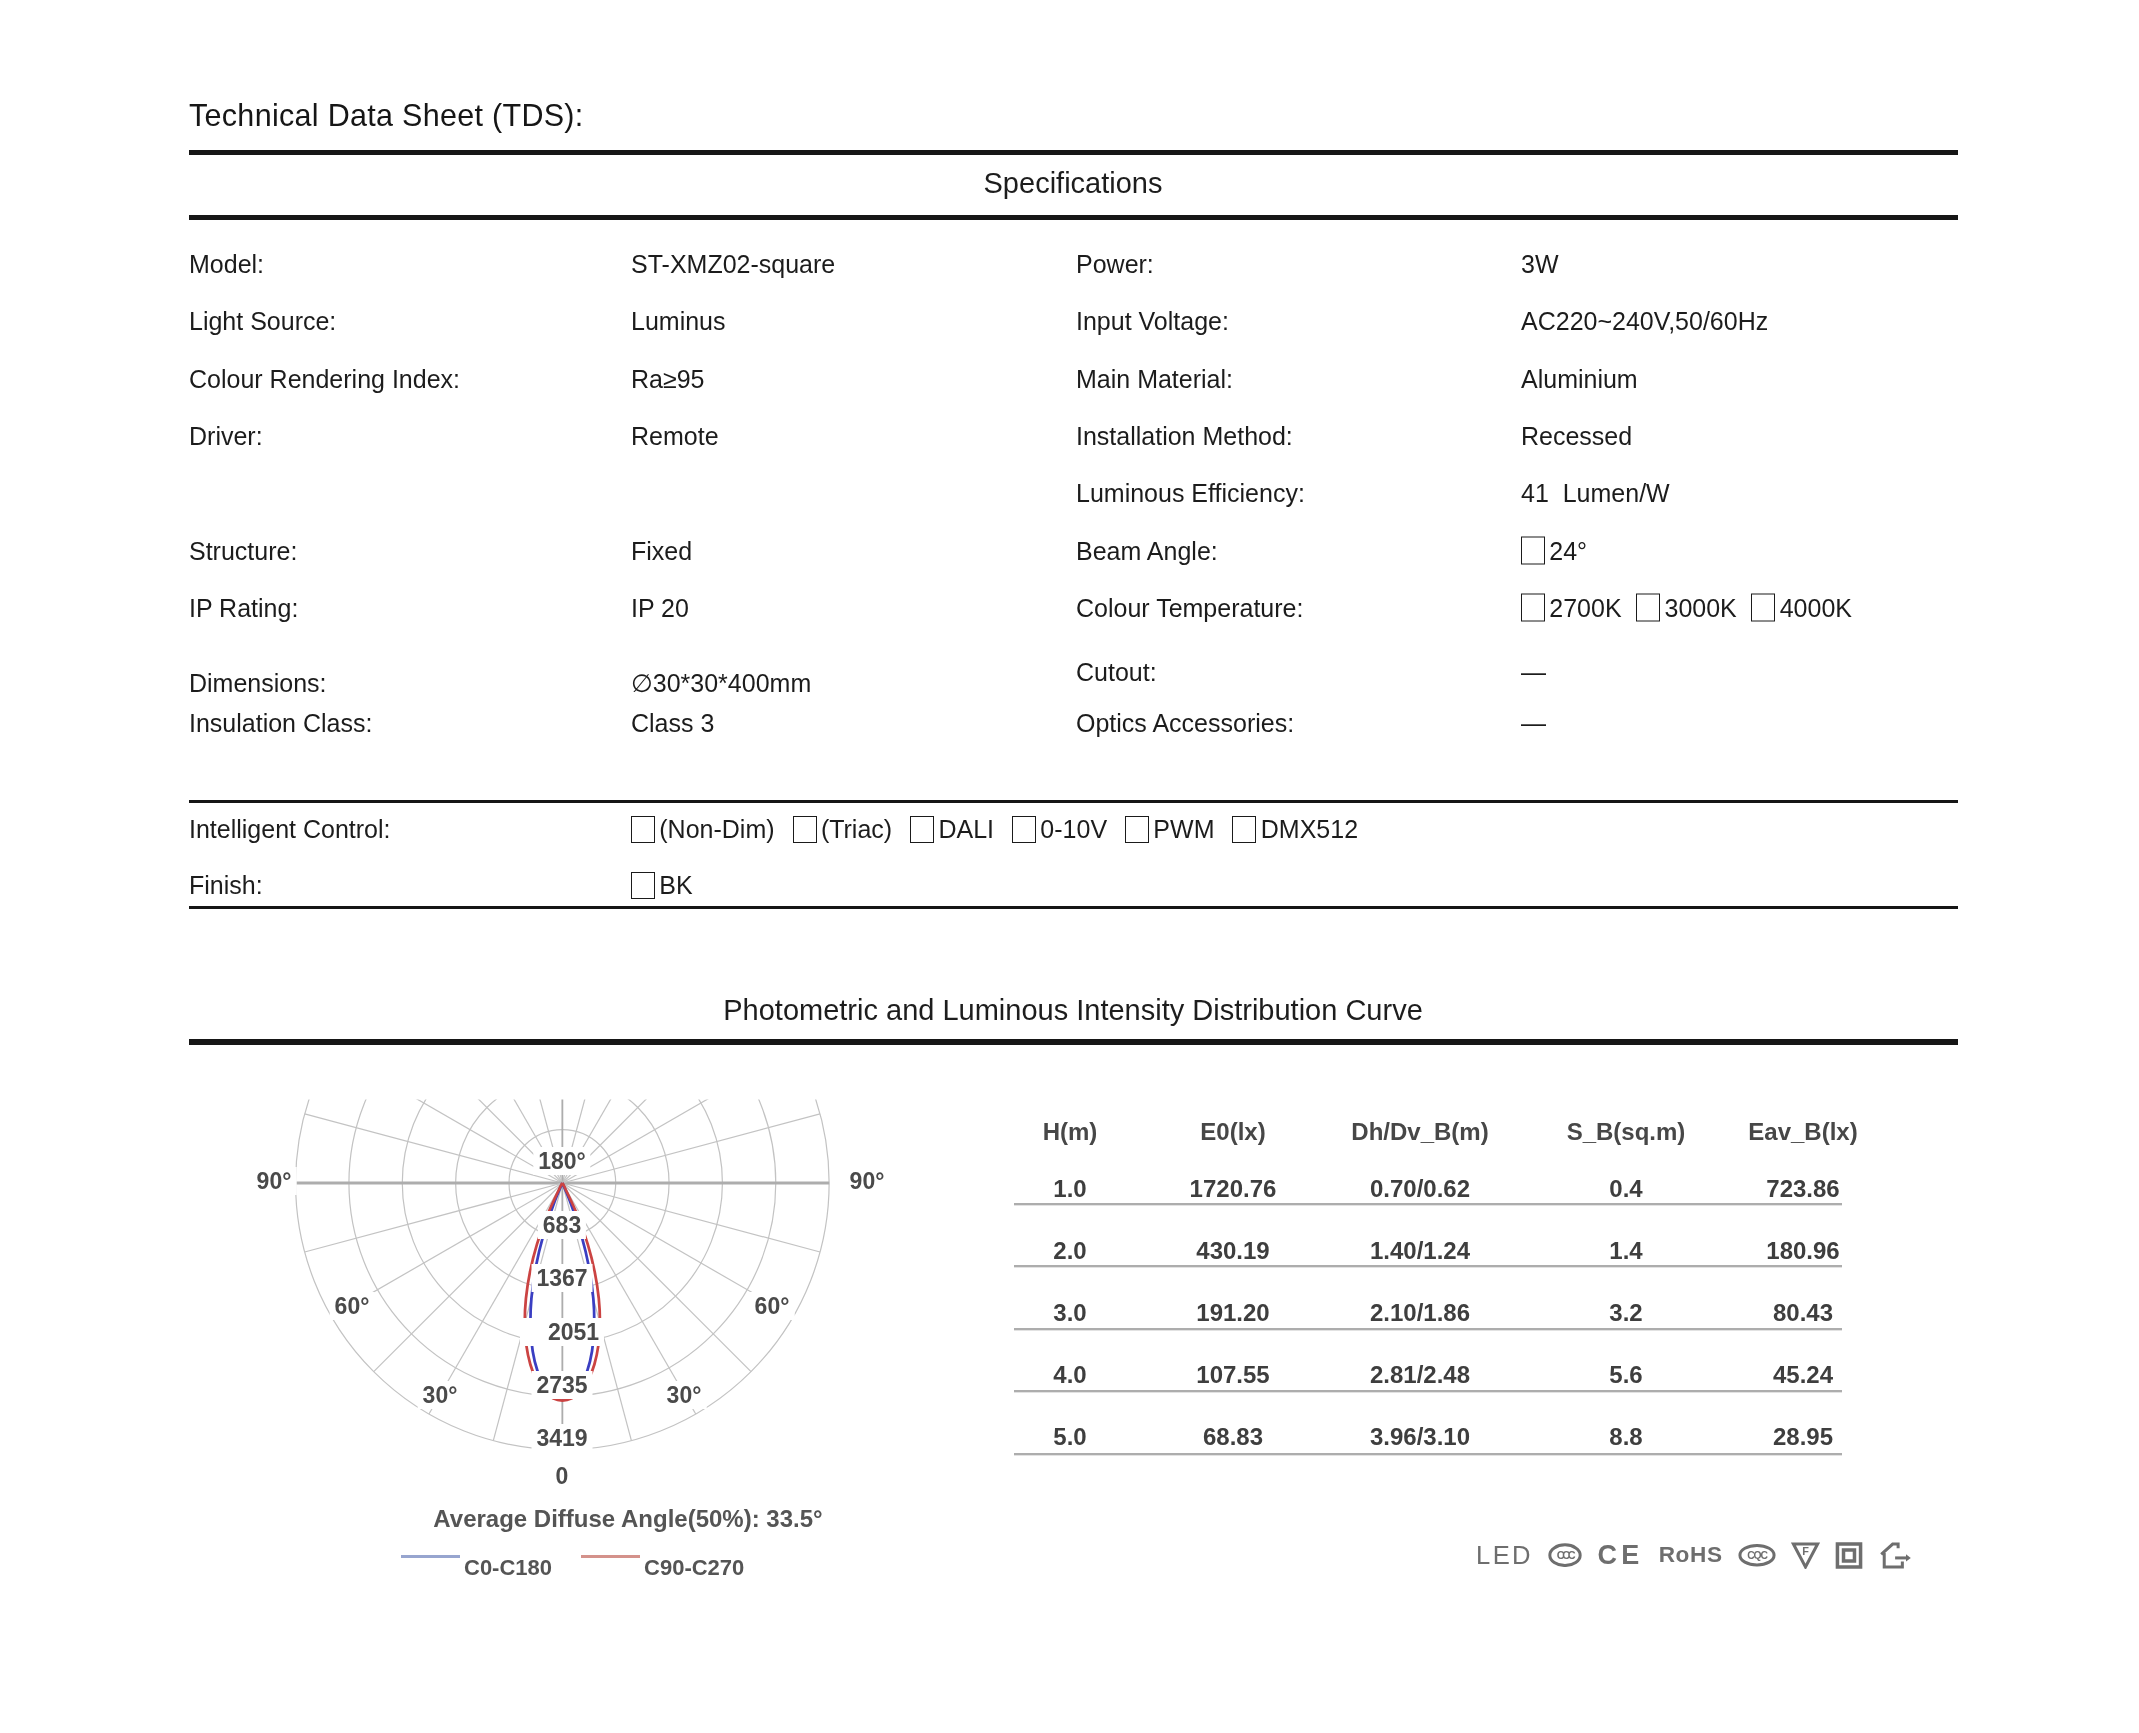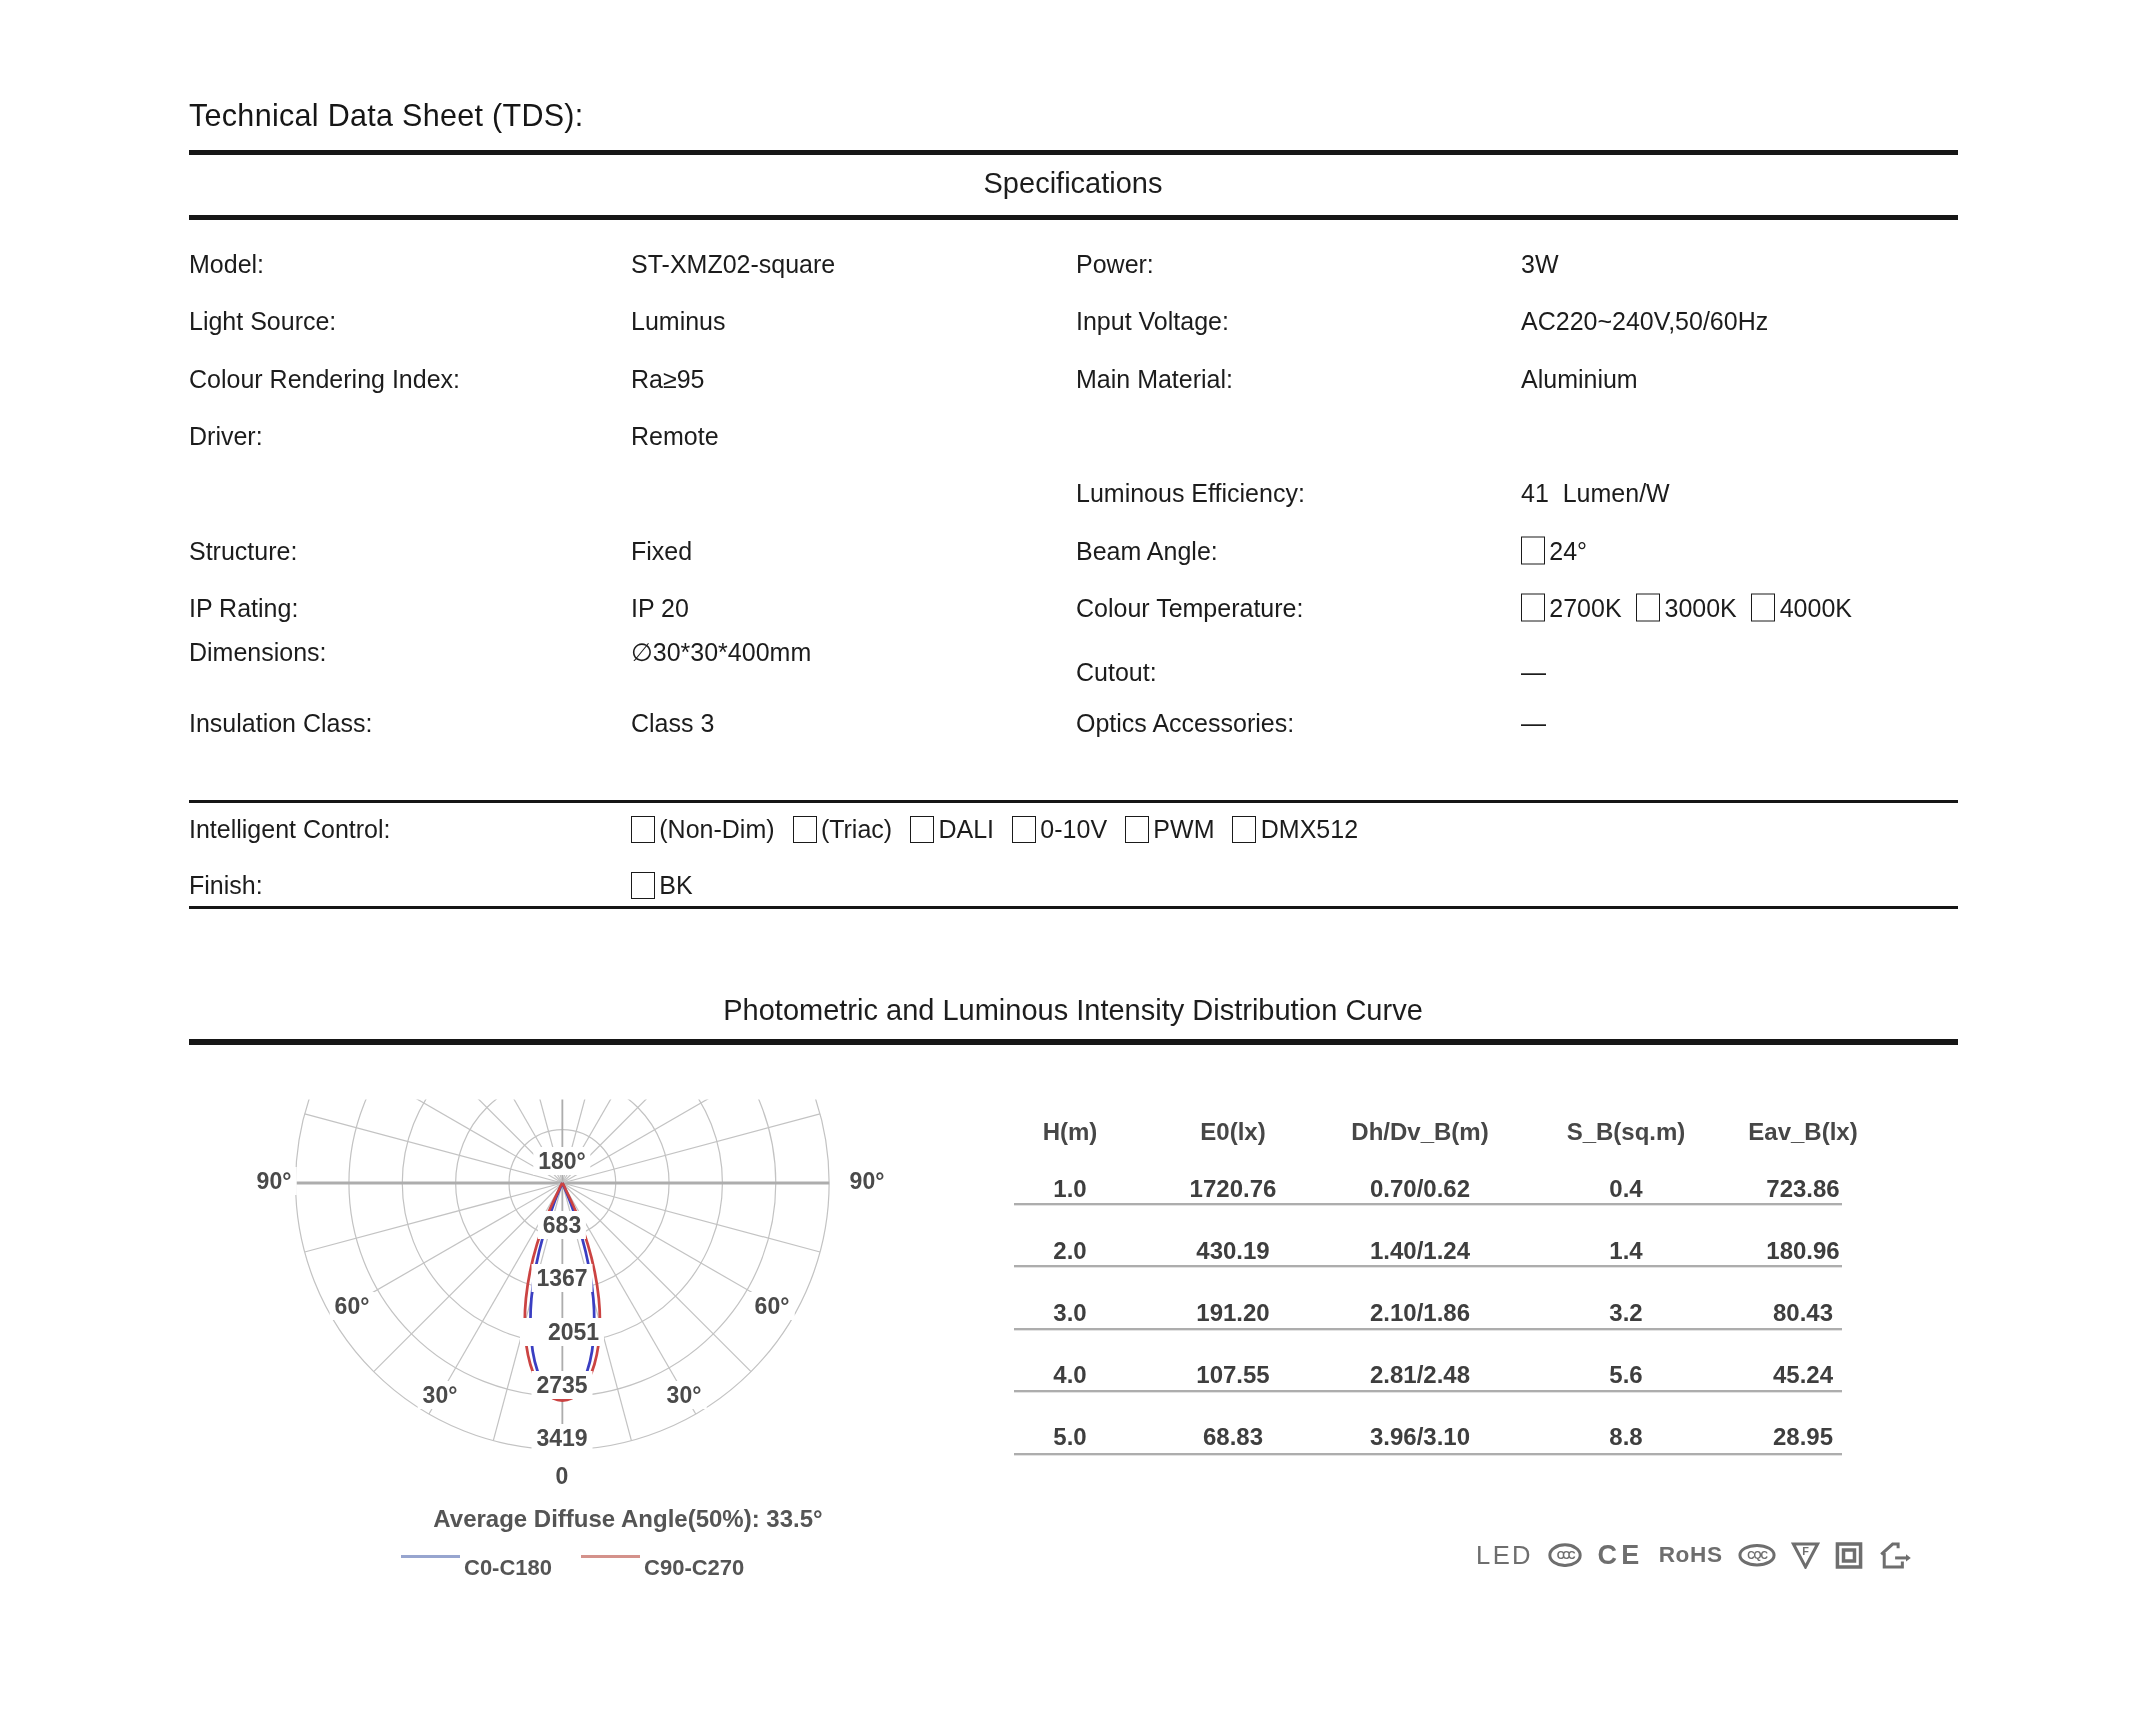--- a/index.html
+++ b/index.html
@@ -84,41 +84,45 @@
       <div class="spec-value">Remote</div>
     </div>
     <div class="spec-row" style="top: 287px;">
       <div class="spec-label">Structure:</div>
       <div class="spec-value">Fixed</div>
     </div>
     <div class="spec-row" style="top: 344px;">
       <div class="spec-label">IP Rating:</div>
       <div class="spec-value">IP 20</div>
     </div>
-    <div class="spec-row" style="top: 388px; text-align: right;">
+    <div class="spec-row" style="top: 419px; text-align: right;">
       <div class="spec-label">Dimensions:</div>
       <div class="spec-value">∅30*30*400mm</div>
     </div>
     <div class="spec-row" style="top: 459px;">
       <div class="spec-label">Insulation Class:</div>
       <div class="spec-value">Class 3</div>
     </div>
   </div>
 <div id="spec-right" class="spec-col">
     <div class="spec-row" style="top: 0px;">
       <div class="spec-label">Power:</div>
       <div class="spec-value">3W</div>
     </div>
     <div class="spec-row" style="top: 57px;">
       <div class="spec-label">Input Voltage:</div>
       <div class="spec-value">AC220~240V,50/60Hz</div>
     </div>
     <div class="spec-row" style="top: 115px;">
       <div class="spec-label">Main Material:</div>
       <div class="spec-value">Aluminium</div>
+    </div>
+    <div class="spec-row" style="top: 172px;">
+      <div class="spec-label">Installation Method:</div>
+      <div class="spec-value">Recessed</div>
     </div>
     <div class="spec-row" style="top: 229px;">
       <div class="spec-label">Luminous Efficiency:</div>
       <div class="spec-value">41  Lumen/W</div>
     </div>
     <div class="spec-row" style="top: 287px;">
       <div class="spec-label">Beam Angle:</div>
       <div class="spec-value"><div class="check-item">
           <div class="checkbox"></div>
           <div class="check-text">24°</div>

